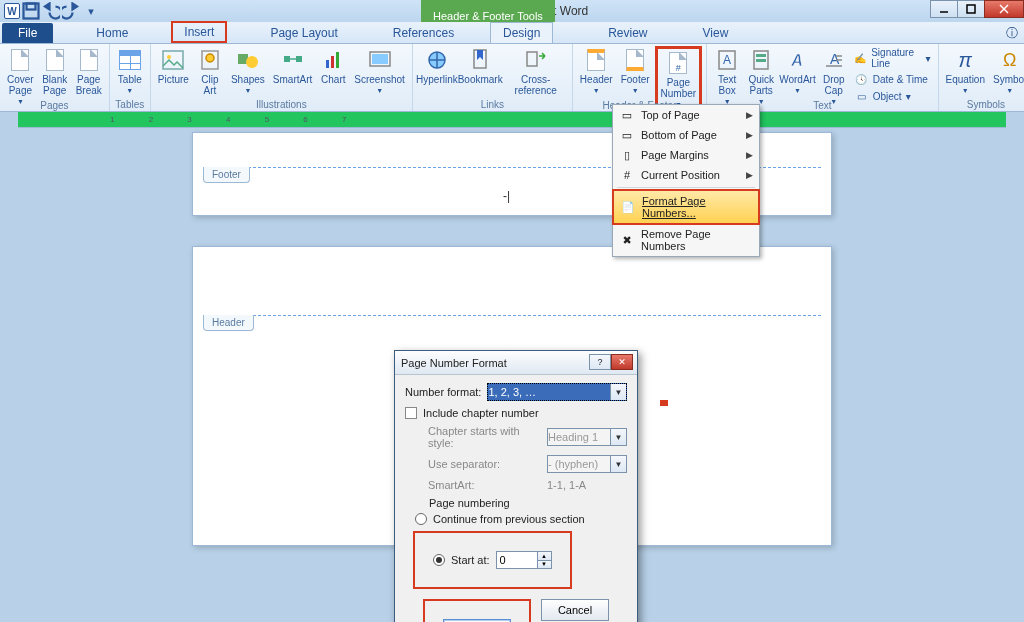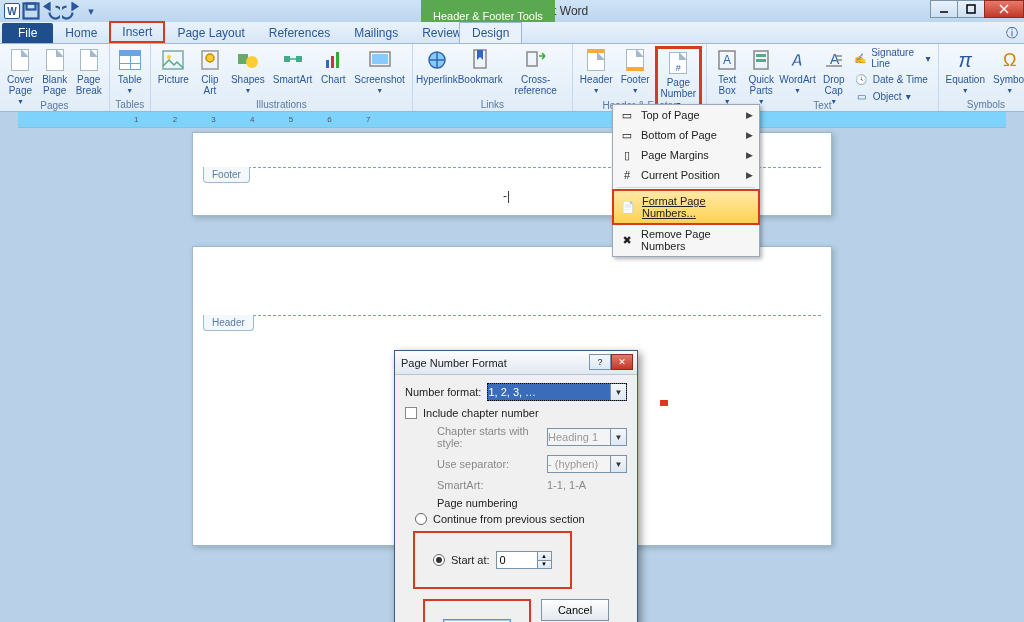--- a/index.html
+++ b/index.html
@@ -12,21 +12,21 @@
   .qat .qat-btn { width: 18px; height: 18px; display: flex; align-items: center; justify-content: center; color: #2a579a; font-size: 11px; }
   .title-text { position: absolute; left: 50%; transform: translateX(-50%); color: #333; font-size: 12px; }
   .header-tools-badge { position: absolute; left: 421px; top: 0; height: 22px; background: #5aa84f; color: #fff; padding: 16px 12px; display: flex; align-items: center; font-size: 11px; }
   .win-controls { position: absolute; right: 0; top: 0; display: flex; }
   .win-controls .wc { width: 28px; height: 18px; display: flex; align-items: center; justify-content: center; border: 1px solid #7a93ab; background: linear-gradient(#e9f1fa,#cde0f3); margin-left: -1px; }
   .win-controls .wc.close { background: linear-gradient(#e87a6b,#c0392b); color: #fff; width: 40px; border-color: #8b2c20; }
   .win-controls .wc svg { width: 10px; height: 10px; }
 
   
   .tabs { height: 22px; background: linear-gradient(#e9f2fb,#d6e6f7); display: flex; align-items: flex-end; border-bottom: 1px solid #9db8d4; position: relative; }
-  .tab { padding: 3px 12px; color: #2a579a; font-size: 12px; cursor: pointer; }
+  .tab { padding: 3px 12px; color: #2a579a; font-size: 12px; cursor: pointer; margin-left: 31px; }
   .tab.file { background: #1e4e8c; color: #fff; border-radius: 2px 2px 0 0; margin-left: 2px; padding: 3px 16px; }
   .tab.design { position: absolute; left: 459px; background: #e9f2fb; border: 1px solid #9db8d4; border-bottom: none; }
   .tab.insert-highlight { border: 2px solid #d63b1f; padding: 2px 11px; }
   .help-icon { position: absolute; right: 6px; top: 3px; color: #244a80; font-size: 12px; }
 
   
   .ribbon { height: 68px; background: linear-gradient(#f3f8fd,#e0ecf8); border-bottom: 1px solid #9db8d4; display: flex; position: relative; }
   .group { border-right: 1px solid #c5d7ea; display: flex; flex-direction: column; align-items: center; justify-content: space-between; padding: 2px 4px 0; }
   .group-items { display: flex; gap: 2px; align-items: flex-start; height: 54px; }
   .group-label { font-size: 10px; color: #5a7aa0; padding-bottom: 1px; }
@@ -51,21 +51,21 @@
   .dropdown { position: absolute; left: 612px; top: 104px; width: 148px; background: #f6f6f6; border: 1px solid #9aa9b8; box-shadow: 2px 2px 4px rgba(0,0,0,.3); z-index: 20; }
   .dd-item { display: flex; align-items: center; padding: 4px 6px 4px 28px; font-size: 11px; color: #222; position: relative; cursor: pointer; }
   .dd-item .dd-icon { position: absolute; left: 6px; width: 16px; height: 16px; display: flex; align-items: center; justify-content: center; }
   .dd-item .sub-arrow { position: absolute; right: 6px; font-size: 9px; color: #444; }
   .dd-sep { height: 1px; background: #d0d6dc; margin: 2px 4px; }
   .dd-item.format-highlight { background: linear-gradient(#ffe9a8,#ffd252); border: 2px solid #d63b1f; margin: -1px; }
   .dd-item.format-highlight .flabel { text-decoration: underline; }
 
   
   .ruler-area { position: absolute; left: 0; top: 112px; right: 0; bottom: 0; background: #b8d1e8; }
-  .hruler { height: 16px; background: #7dd3fc; border-bottom: 1px solid #9db8d4; margin: 0 18px 0 18px; font-size: 8px; color: #556; display: flex; align-items: center; padding-left: 116px; letter-spacing: 16px; }
+  .hruler { height: 16px; background: #22c55e; border-bottom: 1px solid #9db8d4; margin: 0 18px 0 18px; font-size: 8px; color: #556; display: flex; align-items: center; padding-left: 92px; letter-spacing: 16px; }
   .doc-area { position: absolute; left: 18px; right: 18px; top: 16px; bottom: 0; overflow: hidden; }
   .page { background: #fff; border: 1px solid #9db8d4; margin: 4px auto 30px; width: 640px; box-shadow: 2px 2px 6px rgba(0,0,0,.2); position: relative; }
   .page.p1 { height: 84px; }
   .page.p2 { height: 300px; }
   .dashed { height: 1px; border-top: 1px dashed #6aa3e8; position: absolute; left: 10px; right: 10px; }
   .footer-tab, .header-tab { position: absolute; left: 10px; font-size: 10px; color: #5a7aa0; background: #f3f8fd; border: 1px solid #9db8d4; border-top: none; padding: 2px 8px; border-radius: 0 0 4px 4px; }
   .footer-tab { top: 34px; left:10px;}
   .p1 .dashed { top: 34px; }
   .p2 .dashed { top: 68px; }
   .p2 .header-tab { top: 68px; }
@@ -79,39 +79,39 @@
 
   
   .dialog { position: absolute; left: 394px; top: 350px; width: 244px; background: #f0f0f0; border: 1px solid #3b5c7f; box-shadow: 3px 3px 8px rgba(0,0,0,.4); z-index: 30; font-size: 11px; }
   .dlg-title { height: 24px; background: linear-gradient(#fdfdfe,#dfe8f2); display: flex; align-items: center; padding: 0 6px; color: #222; position: relative; border-bottom: 1px solid #b8c4d0; }
   .dlg-wc { position: absolute; right: 4px; top: 3px; display: flex; gap: 0; }
   .dlg-wc .wc { width: 22px; height: 16px; border: 1px solid #7a93ab; background: linear-gradient(#f4f7fb,#dde8f4); display: flex; align-items: center; justify-content: center; font-size: 9px; }
   .dlg-wc .wc.close { background: linear-gradient(#e87a6b,#c0392b); color: #fff; border-color: #8b2c20; }
   .dlg-body { padding: 8px 10px 10px; }
   .row { display: flex; align-items: center; margin-bottom: 6px; gap: 6px; }
   .row label { color: #222; }
-  .row.indent { margin-left: 32px; color: #888; }
+  .row.indent { margin-left: 23px; color: #888; }
   .row.indent label { color: #888; }
   .select { flex: 1; height: 18px; background: #fff; border: 1px solid #7a93ab; display: flex; align-items: center; padding: 0 0; position: relative; font-size: 11px; }
   .select.highlight { background: #3a6cb9; color: #fff; border: 1px dotted #000; }
   .select .dd { position: absolute; right: 0; top: 0; bottom: 0; width: 16px; background: linear-gradient(#f4f7fb,#dde8f4); border-left: 1px solid #7a93ab; display: flex; align-items: center; justify-content: center; font-size: 8px; color: #333; }
   .select.dis { background: #f4f4f4; color: #999; }
   .chk { width: 12px; height: 12px; border: 1px solid #888; background: #fff; }
   .radio { width: 12px; height: 12px; border: 1px solid #666; border-radius: 50%; background: #fff; position: relative; }
   .radio.sel::after { content: ""; position: absolute; inset: 2px; background: #333; border-radius: 50%; }
   .spin { width: 56px; height: 18px; border: 1px solid #7a93ab; background: #fff; display: flex; }
   .spin input { border: none; width: 40px; padding: 0 3px; font-size: 11px; outline: none; }
   .spin .spinbtns { width: 14px; display: flex; flex-direction: column; }
   .spin .sb { flex: 1; border-left: 1px solid #7a93ab; background: linear-gradient(#f4f7fb,#dde8f4); font-size: 6px; display: flex; align-items: center; justify-content: center; }
   .spin .sb:first-child { border-bottom: 1px solid #7a93ab; }
   .dlg-buttons { display: flex; justify-content: center; gap: 10px; margin-top: 10px; }
   .btn { width: 68px; height: 22px; border: 1px solid #7a93ab; background: linear-gradient(#fefefe,#e3e9f0); display: flex; align-items: center; justify-content: center; cursor: pointer; }
   .btn.ok { border: 1px solid #5a8ed0; box-shadow: 0 0 0 1px #aecdf3 inset; }
   .red-box { border: 2px solid #d63b1f; padding: 18px; }
-  .section-label { margin: 6px 16px 4px; color: #222; padding-left: 16px; }
+  .section-label { margin: 6px 8px 4px; color: #222; padding-left: 16px; }
 
   .red-dot { position: absolute; left: 660px; top: 400px; width: 8px; height: 6px; background: #d63b1f; z-index: 25; }
 
   
   svg { stroke: currentColor; fill: none; stroke-width: 1.5; }
 </style>
 </head>
 <body>
 
 <div class="titlebar">

